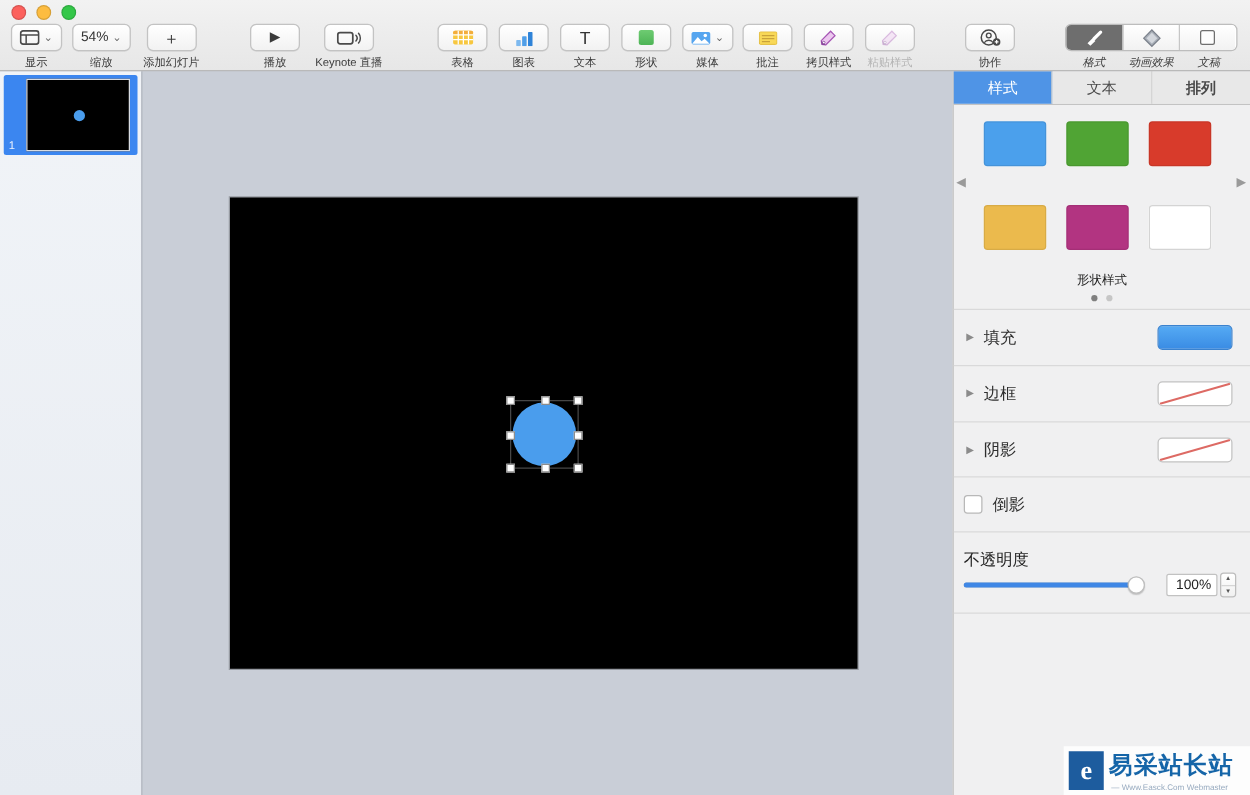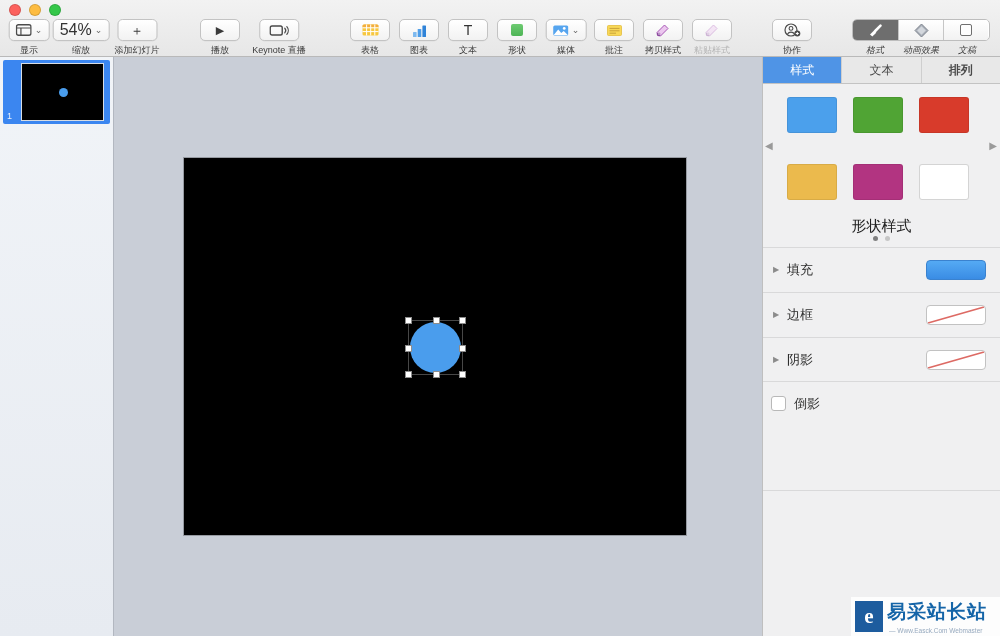--- a/index.html
+++ b/index.html
@@ -98,21 +98,21 @@
   .tab {
     flex:1; display:flex; align-items:center; justify-content:center;
     font-size:12px; color:#4a4a4a; background:#e8e8e8; border-right:1px solid #cecece;
   }
   .tab:last-child { border-right:none;font-weight:bold; }
   .tab.selected { color:#fff; }
 
   .swatch-row { position:absolute; left:24px; display:flex; gap:16px; }
   .swatch { width:50px; height:36px; border-radius:3px; box-shadow: inset 0 0 0 1px rgba(0,0,0,.08); }
   .carousel-arrow { position:absolute; font-size:10px; color:#9a9a9a; top:83px; }
-  .gallery-label { position:absolute; top:160px; left:0; right:0; text-align:center; font-size:15px; font-weight:500; color:#222; }
+  .gallery-label { position:absolute; top:160px; left:0; right:0; text-align:center; font-size:10px; font-weight:500; color:#222; }
   .dots { position:absolute; top:179px; left:0; right:0; display:flex; justify-content:center; gap:7px; }
   .dot { width:5px; height:5px; border-radius:50%; background:#c6c6c6; }
   .dot.active { background:#7f7f7f; }
 
   .sect { position:absolute; left:0; right:0; border-top:1px solid #d9d9da; }
   .row-44 { height:44px; }
   .sect-inner { position:relative; height:100%; display:flex; align-items:center; }
   .disclosure { position:absolute; left:10px; font-size:8px; color:#8b8b8b; }
   .sect-label { position:absolute; left:24px; font-size:13px; color:#2e2e2e; }
   .well { position:absolute; right:14px; width:60px; height:20px; border-radius:4px; border:1px solid #c2c2c2; background:#fff; overflow:hidden; }
@@ -168,21 +168,21 @@
         <line x1="1" y1="4" x2="15" y2="4" stroke="#4a4a4a" stroke-width="1.2"></line>
         <line x1="5.2" y1="4" x2="5.2" y2="11" stroke="#4a4a4a" stroke-width="1.2"></line>
       </svg>
       <span class="chev">⌄</span>
     </div>
     <span class="tb-label">显示</span>
   </div>
 
   <div class="tb-item" style="left:81px">
     <div class="tb-btn">
-      <span style="font-size:16px;color:#333;">54%</span>
+      <span style="font-size:11px;color:#333;">54%</span>
       <span class="chev">⌄</span>
     </div>
     <span class="tb-label">缩放</span>
   </div>
 
   <div class="tb-item" style="left:137px">
     <div class="tb-btn">
       <span class="glyph" style="font-size:13px;">＋</span>
     </div>
     <span class="tb-label">添加幻灯片</span>
@@ -415,20 +415,32 @@
     </div>
   </div>
 
   <div class="sect row-44" style="top:324px">
     <div class="sect-inner">
       <span class="checkbox"></span>
       <span class="check-label">倒影</span>
     </div>
   </div>
 
+  <div class="opacity-block">
+    <span class="opacity-label">不透明度</span>
+    <div class="slider">
+      <div class="slider-fill" style="background: rgb(63, 135, 229);"></div>
+      <span class="slider-thumb"></span>
+    </div>
+    <div class="opacity-field">100%</div>
+    <div class="stepper">
+      <span>▲</span>
+      <span>▼</span>
+    </div>
+  </div>
   <div class="divider-bottom"></div>
 </div>
 
 <div class="watermark">
   <span class="wm-logo">e</span>
   <span class="wm-title">易采站长站</span>
   <span class="wm-sub">— Www.Easck.Com Webmaster</span>
 </div>
 
 </body></html>

